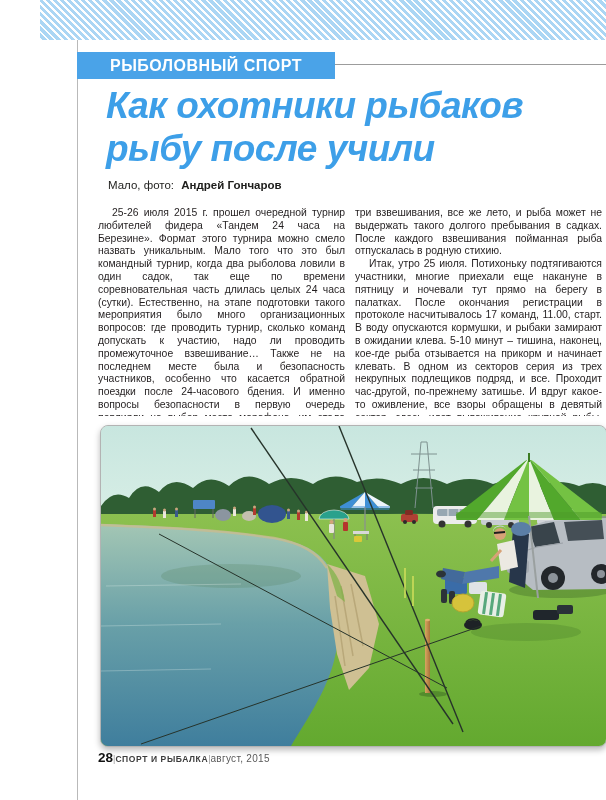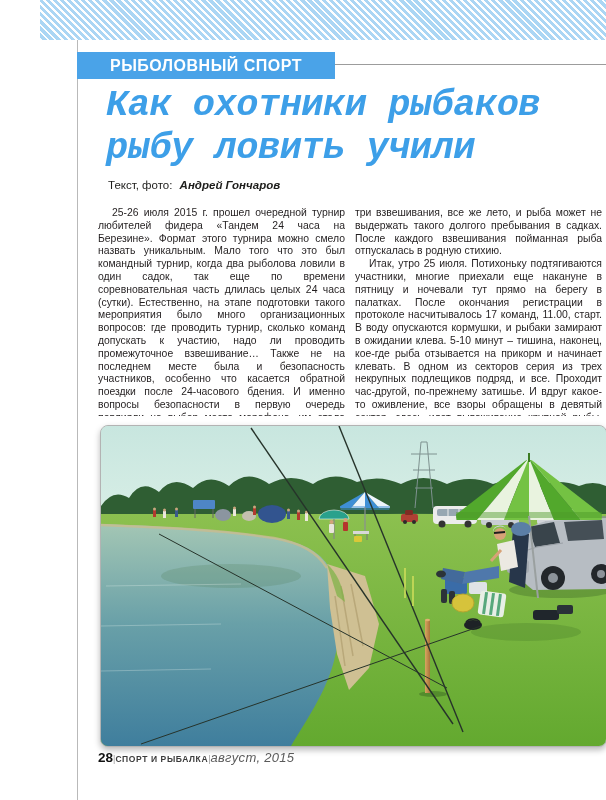--- a/index.html
+++ b/index.html
@@ -13,62 +13,62 @@
   
   .left-rule{position:absolute;left:37px;top:40px;width:1px;height:760px;background:#b9b9b9;}
   .header-rule{position:absolute;top:64px;left:294px;width:307px;height:1px;background:#9c9c9c;}
 
   
   .banner{position:absolute;left:37px;top:52px;width:258px;height:27px;background:#4aa3e8;
     display:flex;align-items:center;justify-content:center;z-index:2;}
   .banner span{color:#ffffff;font-weight:bold;font-size:16px;letter-spacing:.5px;}
 
   .title{position:absolute;left:66px;top:84px;width:500px;margin:0;
-    color:#3d9fe8;font-size:37px;line-height:43px;font-weight:bold;font-style:italic;letter-spacing:-.5px;font-family:Liberation Mono, monospace;}
+    color:#3d9fe8;font-size:37px;line-height:43px;font-weight:bold;font-style:italic;letter-spacing:-.5px;}
   .byline{position:absolute;left:68px;top:179px;font-size:11.5px;color:#1d1d1b;}
-  .byline .author{font-weight:bold;font-style:italic;margin-left:4px;}
+  .byline .author{font-weight:bold;margin-left:4px;}
 
   
   .columns{position:absolute;left:58px;top:207px;width:504px;height:209px;display:flex;gap:10px;overflow:hidden;}
   .col{flex:1;overflow:hidden;}
   .col p{margin:0;font-size:10.4px;line-height:12.8px;text-align:justify;color:#221e1f;}
   .col p.indent{text-indent:14px;}
 
   
   .photo{position:absolute;left:60px;top:425px;width:505px;height:320px;border-radius:8px;
     overflow:hidden;border:1px solid #b3b3b3;box-shadow:0 3px 6px rgba(0,0,0,.28);background:#cde7df;}
   .photo svg{display:block;}
 
   
   .footer{position:absolute;left:58px;top:750px;display:flex;align-items:baseline;gap:0;color:#4c4c4c;}
   .footer .pagenum{font-size:13.5px;font-weight:bold;color:#111;}
   .footer .sep{color:#9a9a9a;font-size:9px;}
   .footer .mag{font-size:8.5px;font-weight:bold;letter-spacing:.6px;color:#3b3b3b;}
-  .footer .issue{font-size:13px;letter-spacing:.3px;color:#5a5a5a;font-style:italic;}
+  .footer .issue{font-size:10px;letter-spacing:.3px;color:#5a5a5a;}
 </style>
 </head>
 <body>
 
 <div class="page">
 
   <div class="stripe-band"></div>
   <div class="left-rule"></div>
   <div class="header-rule"></div>
 
   <div class="banner">
     <span>РЫБОЛОВНЫЙ СПОРТ</span>
   </div>
 
   <h1 class="title">
     <span>Как охотники рыбаков</span><br>
-    <span>рыбу ловить учили</span>
+    <span>рыбу после учили</span>
   </h1>
 
   <div class="byline">
-    <span>Текст, фото:</span>
+    <span>Мало, фото:</span>
     <span class="author">Андрей Гончаров</span>
   </div>
 
   <div class="columns">
     <div class="col">
       <p class="indent">25-26 июля 2015 г. прошел очередной турнир любителей фидера «Тандем 24 часа на Березине». Формат этого турнира можно смело назвать уникальным. Мало того что это был командный турнир, когда два рыболова ловили в один садок, так еще по времени соревновательная часть длилась целых 24 часа (сутки). Естественно, на этапе подготовки такого мероприятия было много организационных вопросов: где проводить турнир, сколько команд допускать к участию, надо ли проводить промежуточное взвешивание… Также не на последнем месте была и безопасность участников, особенно что касается обратной поездки после 24-часового бдения. И именно вопросы безопасности в первую очередь повлияли на выбор места марафона, им стала Восточная Березина в районе д. Гливин. Хотя многие ратовали за р. Днепр. Также было решено за время турнира провести</p>
     </div>
     <div class="col">
       <p>три взвешивания, все же лето, и рыба может не выдержать такого долгого пребывания в садках. После каждого взвешивания пойманная рыба отпускалась в родную стихию.</p>
       <p class="indent">Итак, утро 25 июля. Потихоньку подтягиваются участники, многие приехали еще накануне в пятницу и ночевали тут прямо на берегу в палатках. После окончания регистрации в протоколе насчитывалось 17 команд, 11.00, старт. В воду опускаются кормушки, и рыбаки замирают в ожидании клева. 5-10 минут – тишина, наконец, кое-где рыба отзывается на прикорм и начинает клевать. В одном из секторов серия из трех некрупных подлещиков подряд, и все. Проходит час-другой, по-прежнему затишье. И вдруг какое-то оживление, все взоры обращены в девятый сектор, здесь идет вываживание крупной рыбы. Недолгая борьба – и красавец-</p>

